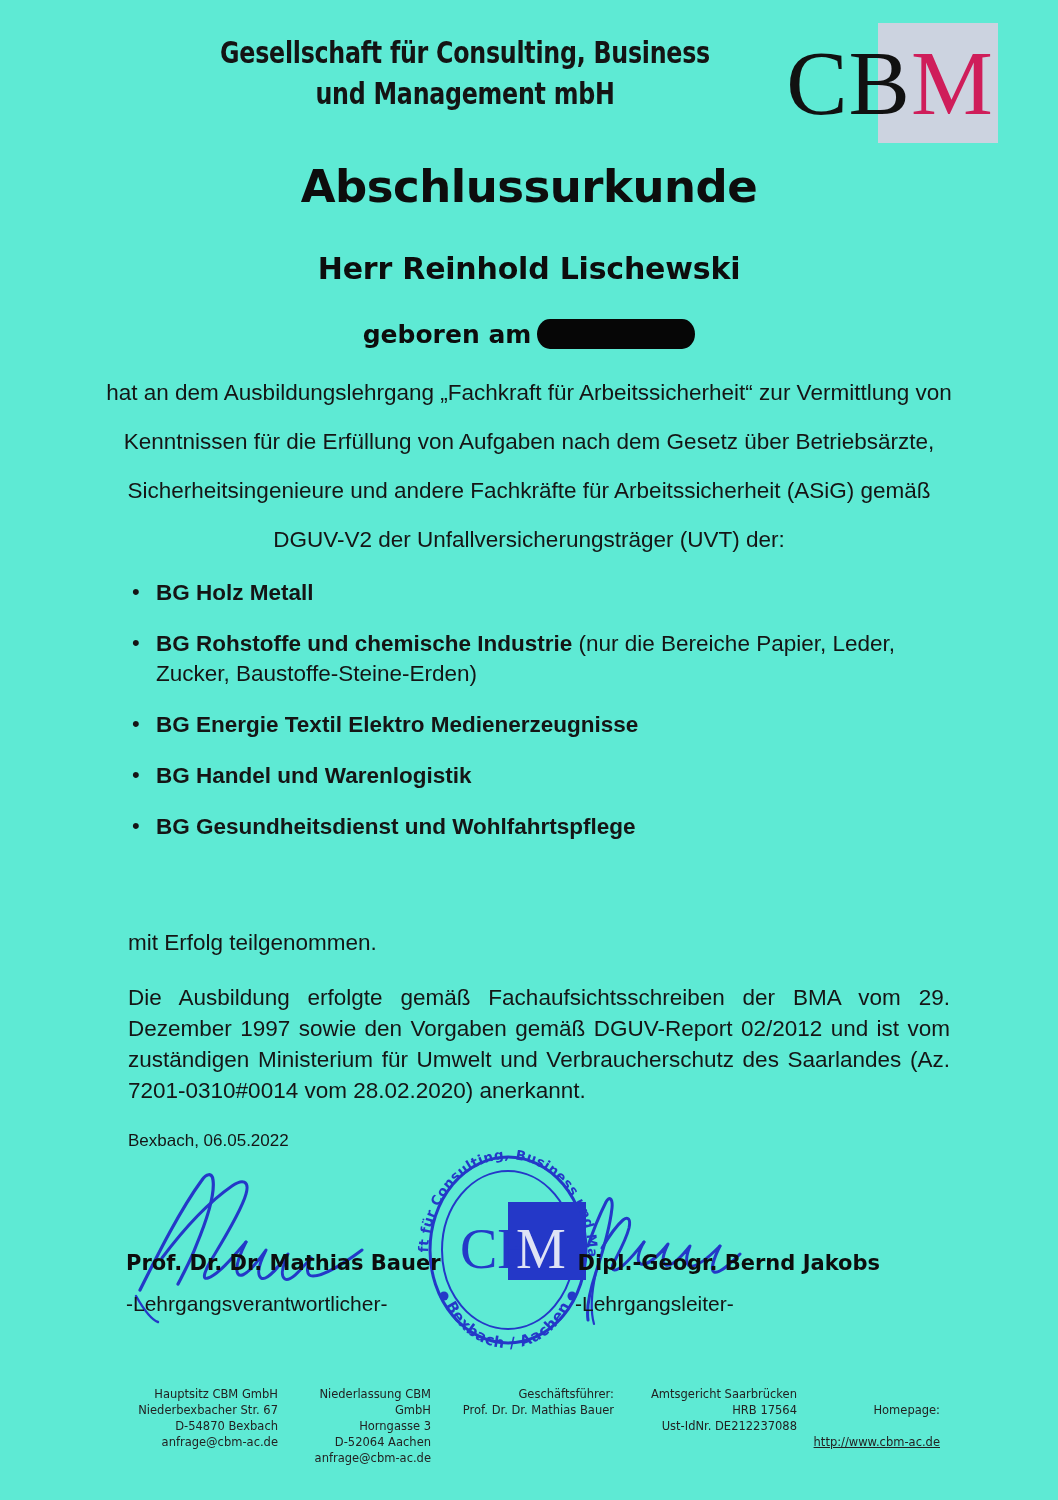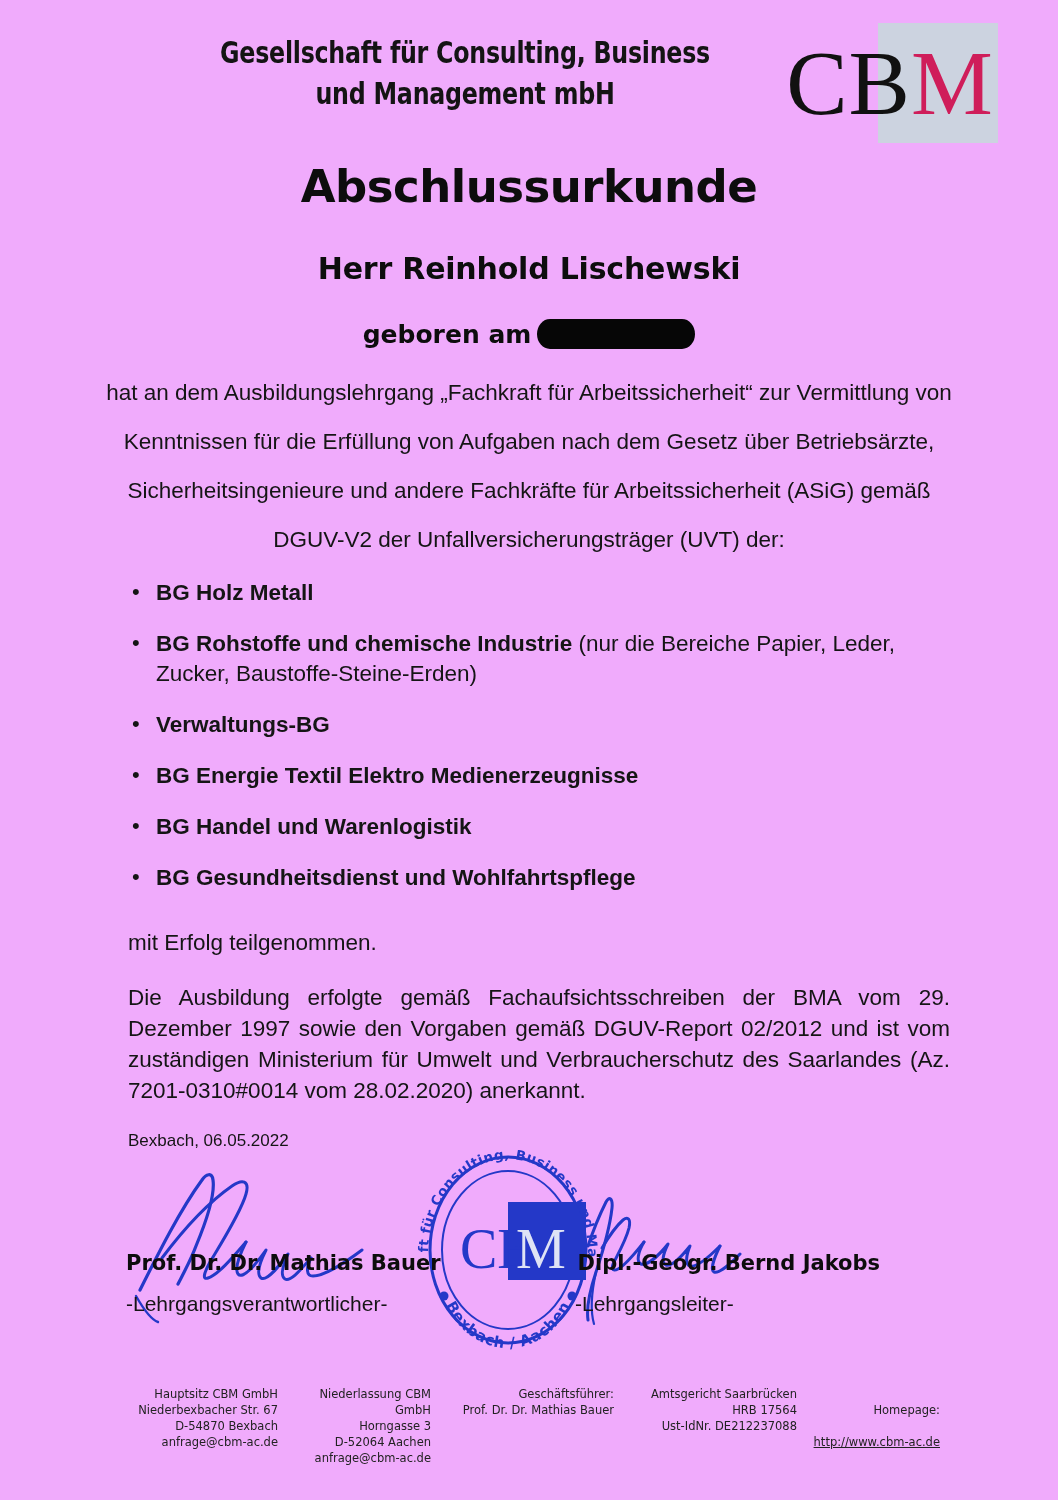--- a/index.html
+++ b/index.html
@@ -8,21 +8,21 @@
     background: #ffffff;
   }
   body {
     font-family: "Liberation Sans", sans-serif;
     color: #111111;
   }
   .page {
     position: relative;
     width: 1058px;
     height: 1500px;
-    background: #f0abfc;
+    background: #5eead4;
     overflow: hidden;
   }
 
   
   .header {
     position: absolute;
     top: 18px;
     left: 0;
     width: 1058px;
     height: 130px;
@@ -281,21 +281,20 @@
 
   <div class="birth-row">
     <span>geboren am</span><span class="redaction"></span>
   </div>
 
   <div class="intro">hat an dem Ausbildungslehrgang „Fachkraft für Arbeitssicherheit“ zur Vermittlung von Kenntnissen für die Erfüllung von Aufgaben nach dem Gesetz über Betriebsärzte, Sicherheitsingenieure und andere Fachkräfte für Arbeitssicherheit (ASiG) gemäß DGUV-V2 der Unfallversicherungsträger (UVT) der:</div>
 
   <ul class="bg-list">
     <li><span class="bold">BG Holz Metall</span><span class="note"></span></li>
     <li><span class="bold">BG Rohstoffe und chemische Industrie</span><span class="note"> (nur die Bereiche Papier, Leder, Zucker, Baustoffe-Steine-Erden)</span></li>
-    <li><span class="bold">Verwaltungs-BG</span><span class="note"></span></li>
     <li><span class="bold">BG Energie Textil Elektro Medienerzeugnisse</span><span class="note"></span></li>
     <li><span class="bold">BG Handel und Warenlogistik</span><span class="note"></span></li>
     <li><span class="bold">BG Gesundheitsdienst und Wohlfahrtspflege</span><span class="note"></span></li>
   </ul>
 
   <div class="closing-1">mit Erfolg teilgenommen.</div>
   <div class="closing-2">Die Ausbildung erfolgte gemäß Fachaufsichtsschreiben der BMA vom 29. Dezember 1997 sowie den Vorgaben gemäß DGUV-Report 02/2012 und ist vom zuständigen Ministerium für Umwelt und Verbraucherschutz des Saarlandes (Az. 7201-0310#0014 vom 28.02.2020) anerkannt.</div>
 
   <div class="place-date">Bexbach, 06.05.2022</div>
 

